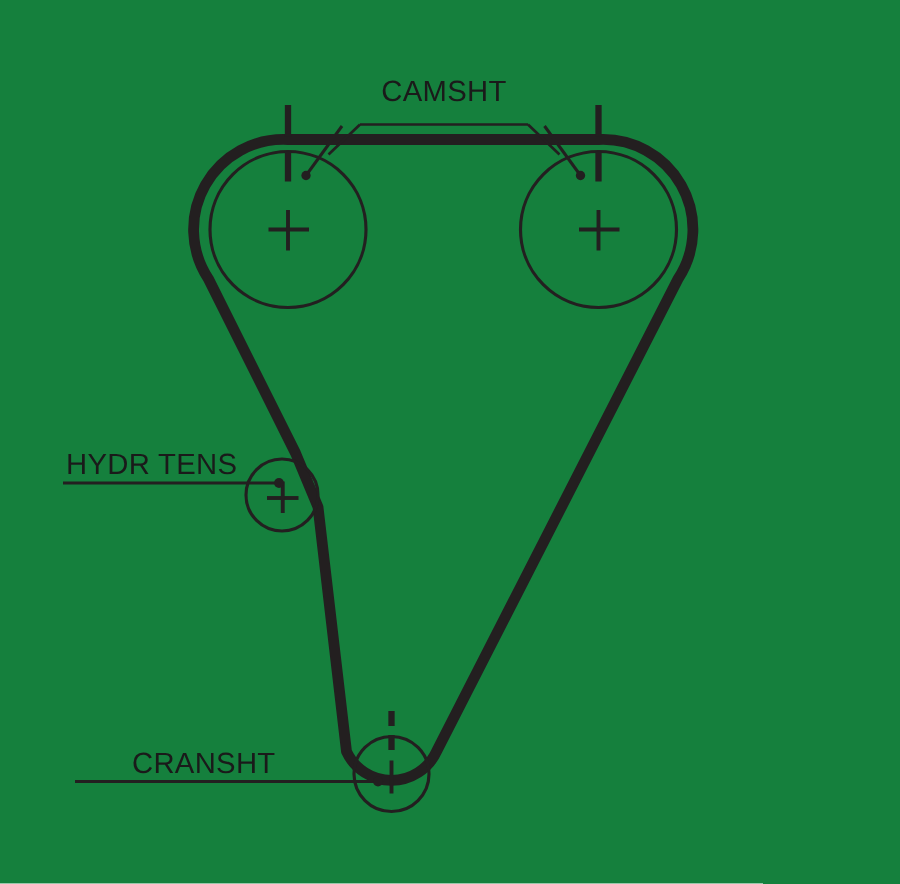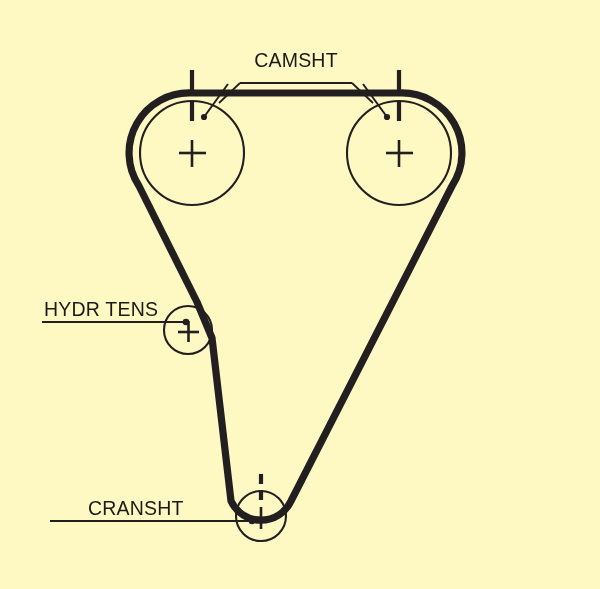--- a/index.html
+++ b/index.html
@@ -63,21 +63,21 @@
     fill: none;
     stroke-linejoin: miter;
   }
   .leader-dot {
     fill: #231f20;
   }
 </style>
 </head>
 <body>
 
-<div id="diagram-root" style="background: #fef9c3;">
+<div id="diagram-root" style="background: #15803d;">
 
   <svg id="belt-svg" viewBox="0 0 600 589" xmlns="http://www.w3.org/2000/svg">
 
     <path class="belt-path" stroke-width="7.2" stroke-linejoin="round" stroke-linecap="round" d="M 192 93 L 399 93 A 60 60 0 0 1 452 186 L 291 501 A 33 33 0 0 1 231 501 L 212 338 L 197 302 L 139 186 A 60 60 0 0 1 192 93 Z"></path>
 
     <g>
       <circle class="pulley-circle" cx="192" cy="153" r="52"></circle>
       <line class="cross-line" x1="179" y1="153" x2="206" y2="153"></line>
       <line class="cross-line" x1="192" y1="140" x2="192" y2="167"></line>
       <line class="timing-tick" x1="192" y1="70" x2="192" y2="91"></line>

